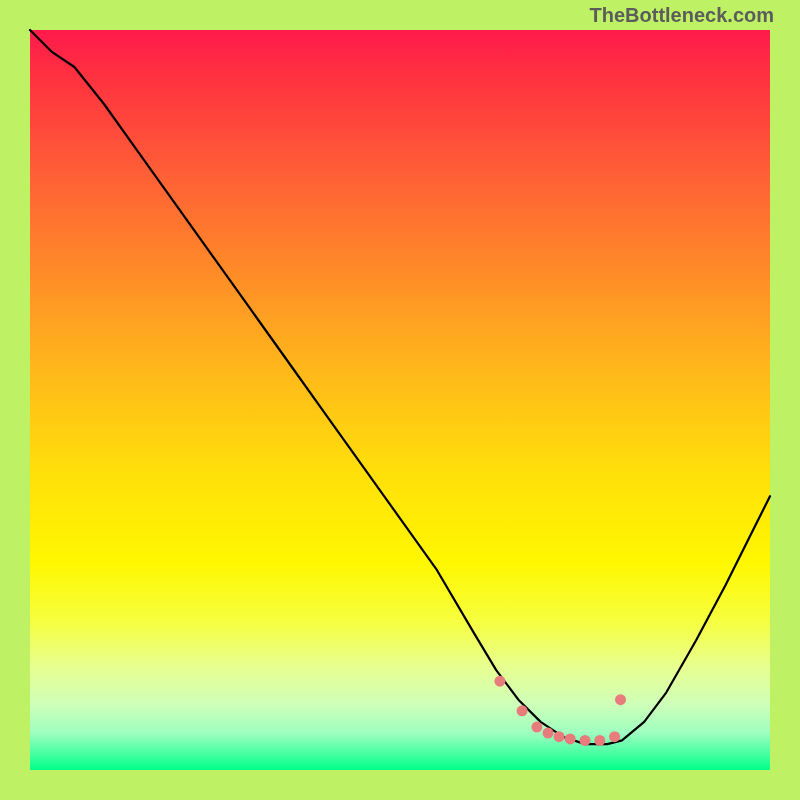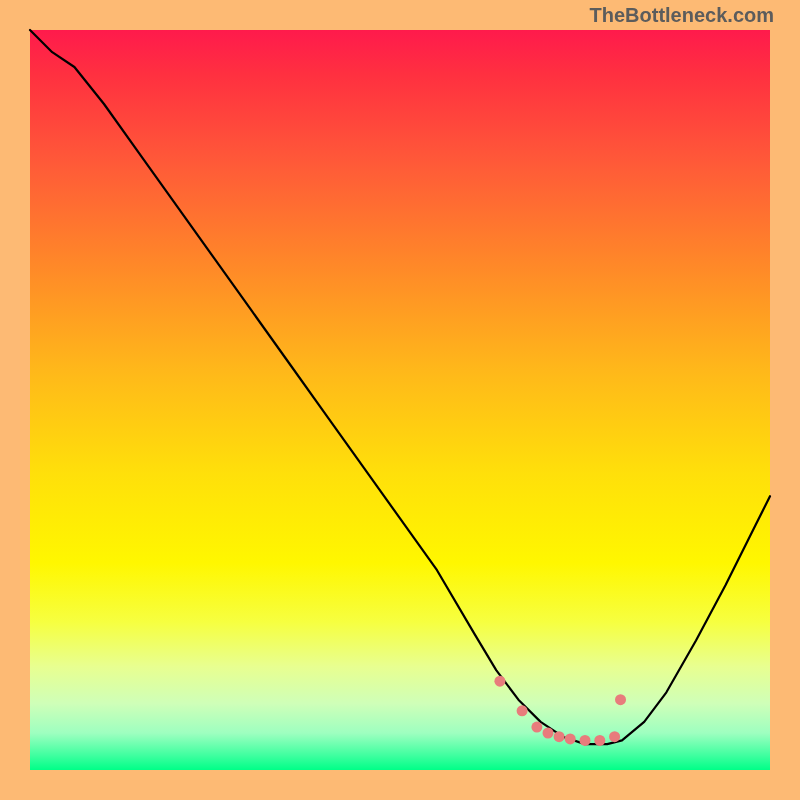--- a/index.html
+++ b/index.html
@@ -7,21 +7,21 @@
     padding: 0;
     width: 800px;
     height: 800px;
     background: #000;
     overflow: hidden;
   }
   .frame {
     position: relative;
     width: 800px;
     height: 800px;
-    background: #fdba74;
+    background: #bef264;
   }
   .plot-area {
     position: absolute;
     left: 30px;
     top: 30px;
     width: 740px;
     height: 740px;
     background: linear-gradient(to bottom,
       #ff1a4c 0%,
       #ff3040 6%,

